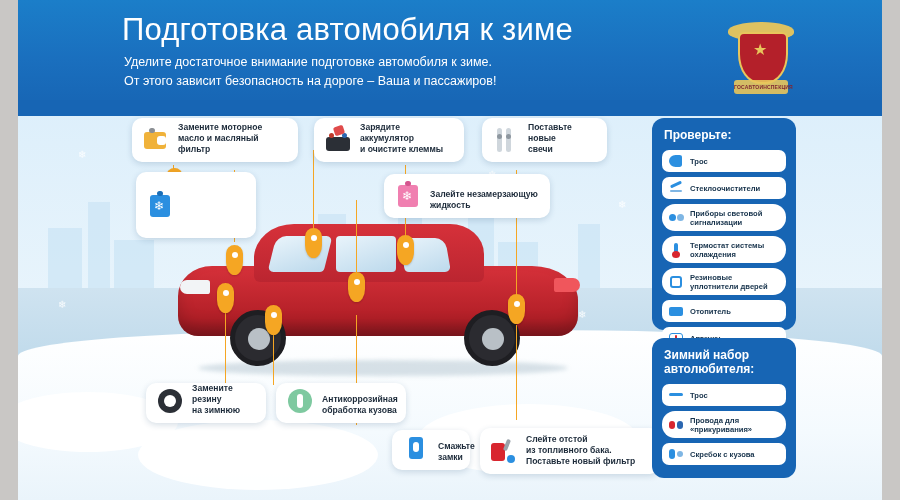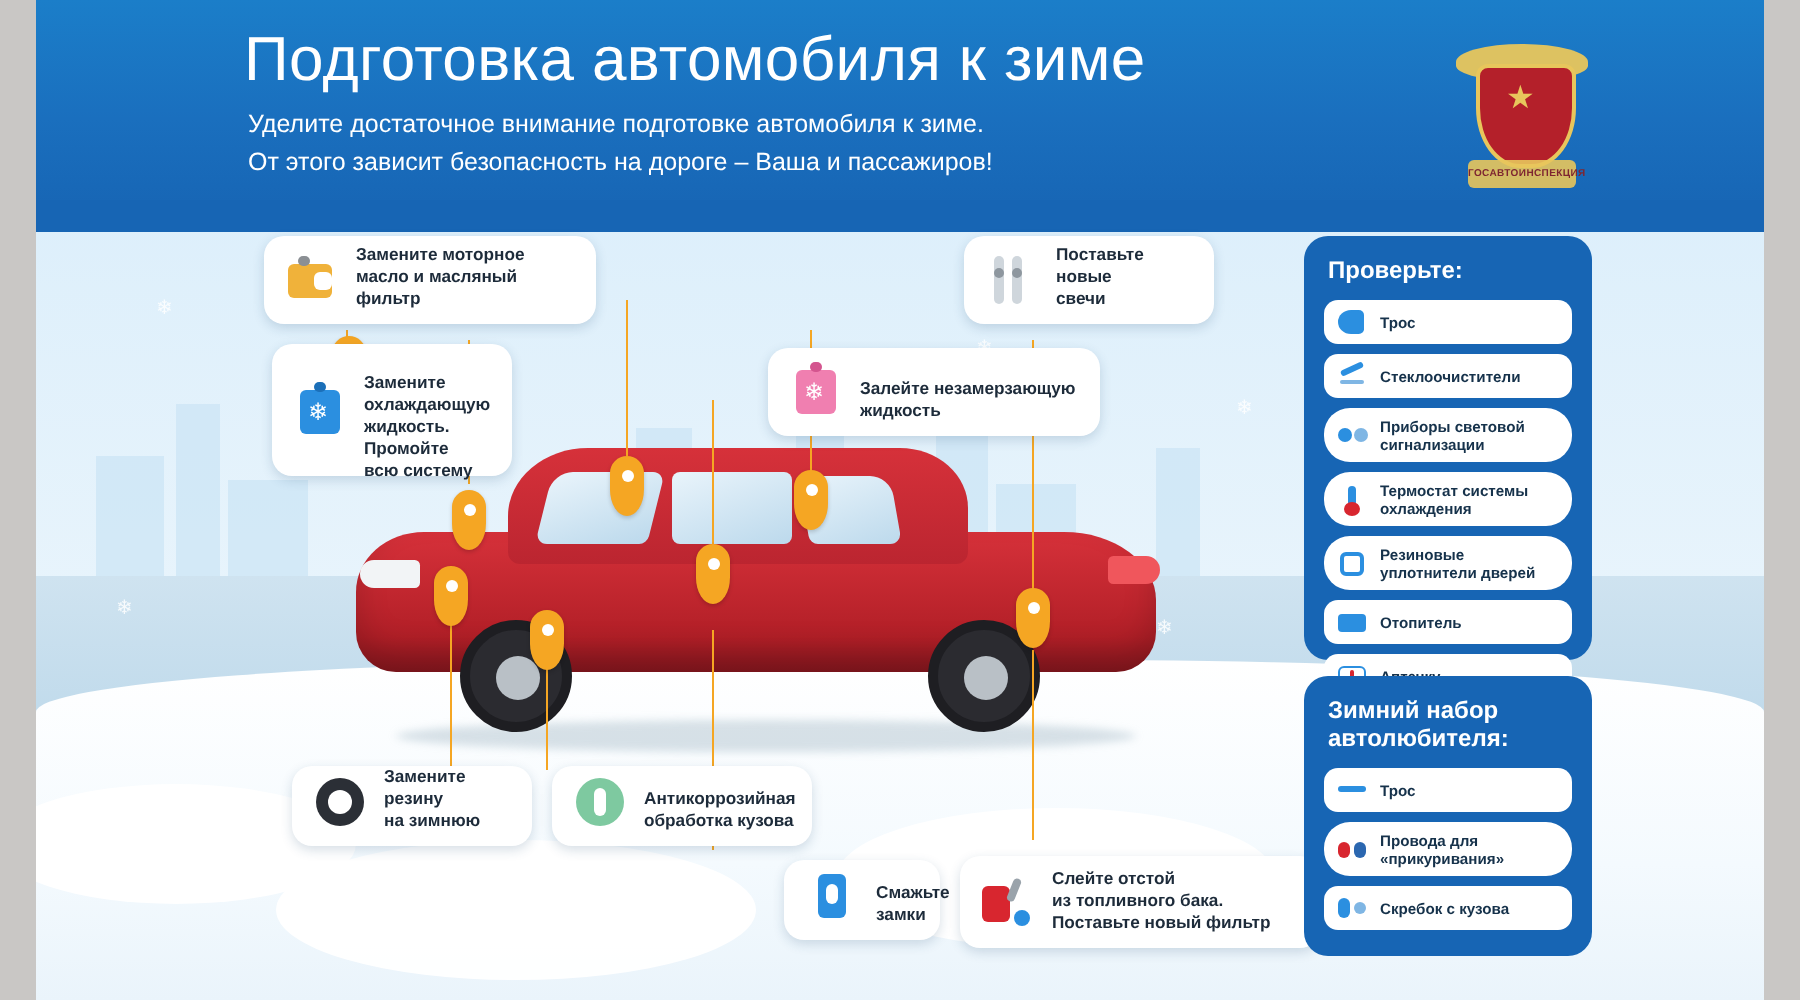--- a/index.html
+++ b/index.html
@@ -422,43 +422,48 @@
     <div class="card" style="left:114px; top:118px; width:166px; height:44px;">
       <div class="ic">
         <div class="sq" style="left:3px; top:7px; width:22px; height:17px; background:#f0b23a;"></div>
         <div class="sq" style="left:8px; top:3px; width:6px; height:5px; background:#8b8f94;"></div>
         <div class="sq" style="left:16px; top:11px; width:9px; height:9px; background:#ffffff;"></div>
       </div>
       <div class="tx">Замените моторное
 масло и масляный фильтр</div>
     </div>
 
+    <div class="card" style="left:296px; top:118px; width:150px; height:44px;">
+      <div class="ic">
+        <div class="sq" style="left:3px; top:12px; width:24px; height:14px; background:#2b2f36;"></div>
+        <div class="sq" style="left:6px; top:8px; width:5px; height:5px; background:#c0392b;"></div>
+        <div class="sq" style="left:19px; top:8px; width:5px; height:5px; background:#2b67b0;"></div>
+        <div class="sq" style="left:11px; top:1px; width:10px; height:9px; background:#e04b4b; border-radius:2px; transform:rotate(-18deg);"></div>
+      </div>
+      <div class="tx">Зарядите аккумулятор
+и очистите клеммы</div>
+    </div>
 
     <div class="card" style="left:464px; top:118px; width:125px; height:44px;">
       <div class="ic">
         <div class="sq" style="left:6px; top:3px; width:5px; height:24px; background:#cfd6dc;"></div>
         <div class="sq" style="left:15px; top:3px; width:5px; height:24px; background:#cfd6dc;"></div>
         <div class="sq" style="left:6px; top:9px; width:5px; height:5px; background:#8e979f;"></div>
         <div class="sq" style="left:15px; top:9px; width:5px; height:5px; background:#8e979f;"></div>
       </div>
       <div class="tx">Поставьте новые
 свечи</div>
     </div>
 
     <div class="card" style="left:118px; top:172px; width:120px; height:66px; align-items:flex-start;">
       <div class="ic" style="margin-top:12px;">
         <div class="sq" style="left:5px; top:4px; width:20px; height:22px; background:#2b8fe0;"></div>
         <div class="sq" style="left:12px; top:0px; width:6px; height:5px; background:#1b6fb8;"></div>
         <div style="position:absolute; left:9px; top:9px; color:#ffffff; font-size:12px; line-height:12px;">❄</div>
       </div>
-      <div class="tx" style="margin-top:7px;">Замените
-охлаждающую
-жидкость.
-Промойте
-всю систему</div>
     </div>
 
     <div class="card" style="left:366px; top:174px; width:166px; height:44px;">
       <div class="ic">
         <div class="sq" style="left:5px; top:4px; width:20px; height:22px; background:#f07fb0;"></div>
         <div class="sq" style="left:12px; top:0px; width:6px; height:5px; background:#d4558f;"></div>
         <div style="position:absolute; left:9px; top:9px; color:#ffffff; font-size:12px; line-height:12px;">❄</div>
       </div>
       <div class="tx">Залейте незамерзающую
 жидкость</div>

